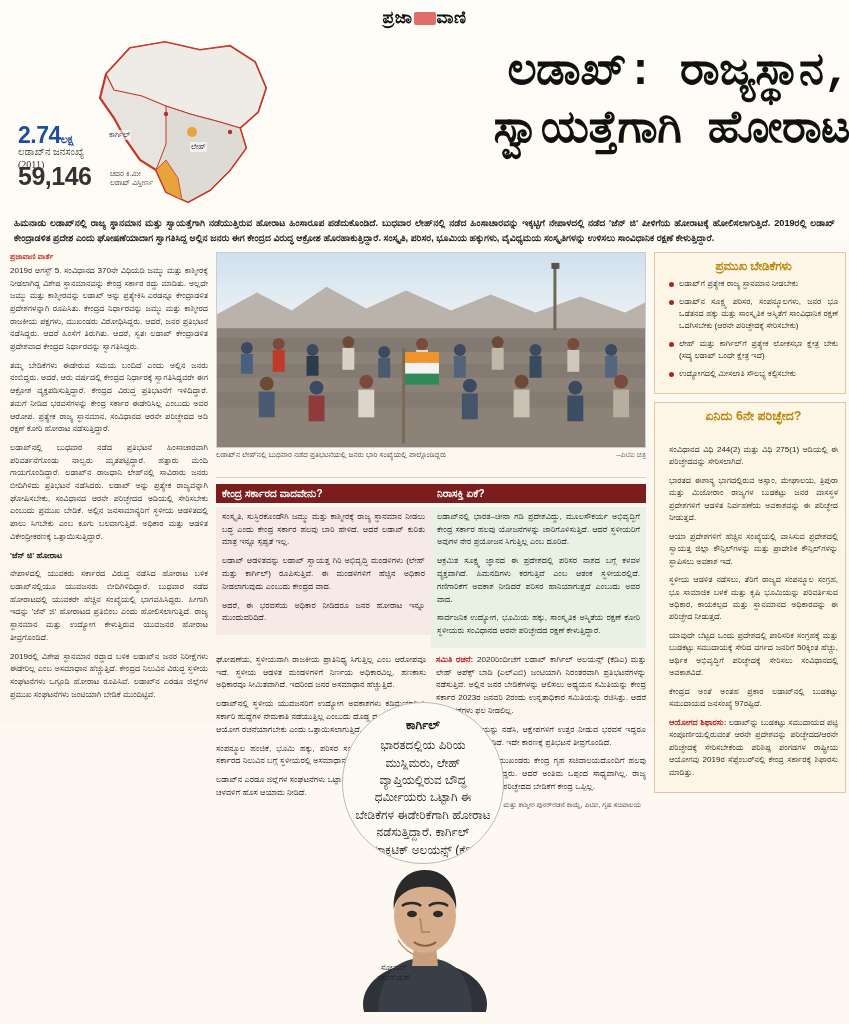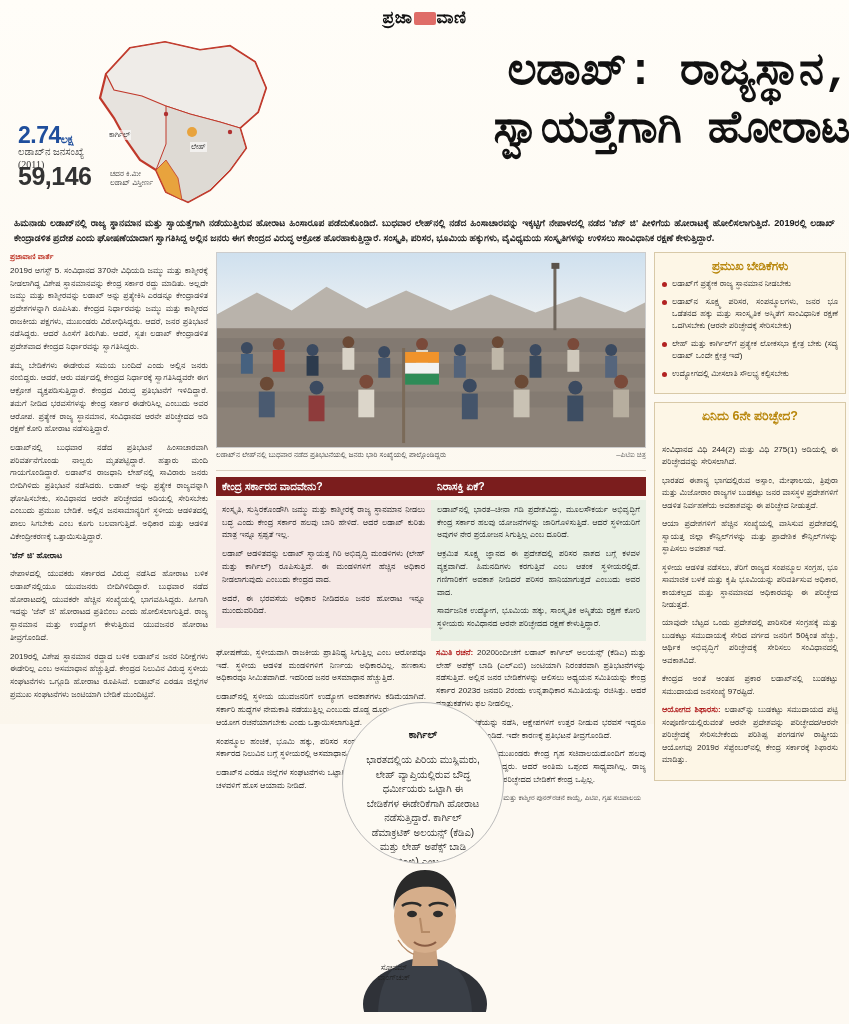--- a/index.html
+++ b/index.html
@@ -158,21 +158,21 @@
     background: #9fb6c9;
   }
   .photo-caption {
     display: flex;
     justify-content: space-between;
     gap: 20px;
     font-size: 7.4px;
     color: #333;
     margin-top: 2px;
     border-bottom: 1px solid #d9cfc0;
-    padding-bottom: 11px;
+    padding-bottom: 18px;
   }
   .photo-caption .credit { white-space: nowrap; color:#555; }
 
   .twocol {
     display: grid;
     grid-template-columns: 1fr 1fr;
     margin-top: 6px;
   }
   .qbox-head {
     background: #7b1d1d;
@@ -189,21 +189,21 @@
     display: grid;
     grid-template-columns: 1fr 1fr;
     gap: 10px;
     margin-top: 6px;
   }
 
   
   .rbox {
     border: 1px solid #d8c9a8;
     background: #fdf6e6;
-    padding: 6px 7px 7px 7px;
+    padding: 6px 7px 7px 14px;
     margin-bottom: 8px;
   }
   .rbox-title {
     color: #b8860b;
     font-weight: bold;
     font-size: 12px;
     text-align: center;
     margin-bottom: 5px;
     letter-spacing: -0.2px;
   }
@@ -251,24 +251,24 @@
     left: 6px; bottom: 148px;
     width: 162px; height: 162px;
     border-radius: 50%;
     background: #fdfaf3;
     border: 1px solid #bbb;
     overflow: hidden;
     padding: 14px 12px;
     z-index: 6;
   }
   .circle-text p {
-    font-size: 10px;
+    font-size: 12px;
     line-height: 1.45;
     text-align: center;
-    margin: 11px;
+    margin: 0;
   }
   .portrait {
     position: absolute;
     left: 18px; bottom: 0;
     width: 142px; height: 158px;
     z-index: 7;
   }
   .portrait-name {
     position: absolute;
     left: -8px; bottom: 28px;

